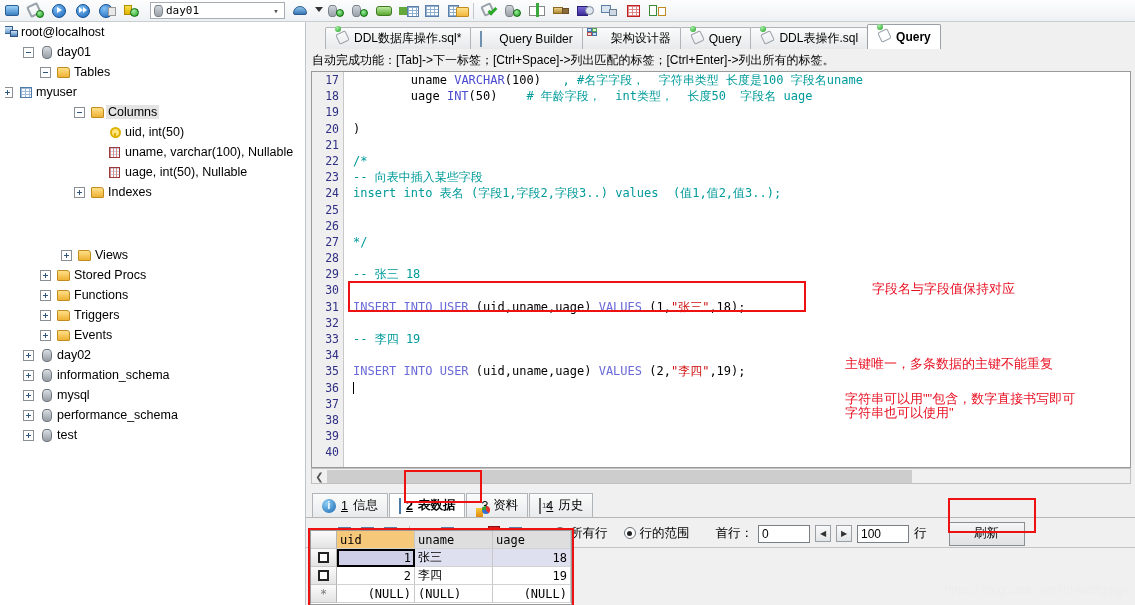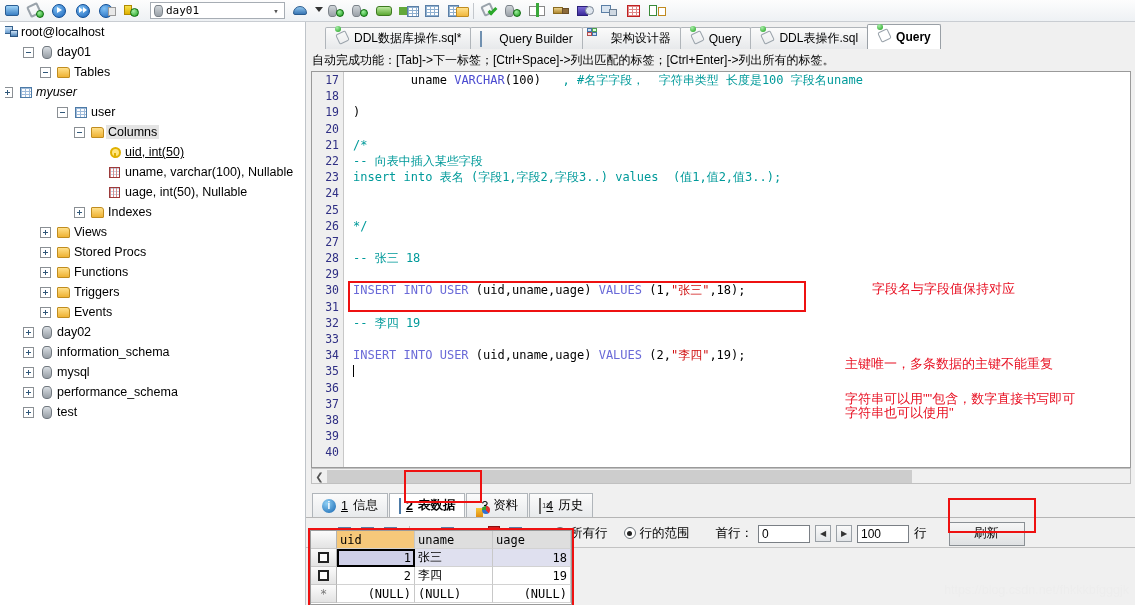--- a/index.html
+++ b/index.html
@@ -321,70 +321,63 @@
           </span>
           <span class="tlabel">day01</span>
         </div>
         <div class="tree-row" style="padding-left: 40px;">
           <span class="tw"></span>
           <span class="ico">
             <span class="fld-ico"></span>
           </span>
           <span class="tlabel">Tables</span>
         </div>
-        <div class="tree-row" style=" font-style: italic;">
+        <div class="tree-row" style="">
           <span class="tw plus"></span>
           <span class="ico">
             <span class="tbl-ico"></span>
           </span>
           <span class="tlabel">myuser</span>
-        </div>
-        <div class="tree-row" style="padding-left: 57px;">
-          <span class="tw"></span>
-          <span class="ico">
-            <span class="tbl-ico"></span>
-          </span>
-          <span class="tlabel">user</span>
         </div>
         <div class="tree-row" style="padding-left: 74px;">
           <span class="tw"></span>
           <span class="ico">
             <span class="fld-ico"></span>
           </span>
           <span class="tlabel sel">Columns</span>
         </div>
-        <div class="tree-row" style="padding-left: 91px; text-decoration: underline;">
-          <span class="tw none"></span>
-          <span class="ico">
-            <span class="key-ico"></span>
-          </span>
-          <span class="tlabel">uid, int(50)</span>
-        </div>
         <div class="tree-row" style="padding-left: 91px;">
           <span class="tw none"></span>
           <span class="ico">
-            <span class="col-ico"></span>
-          </span>
-          <span class="tlabel">uname, varchar(100), Nullable</span>
+            <span class="key-ico"></span>
+          </span>
+          <span class="tlabel">uid, int(50)</span>
         </div>
         <div class="tree-row" style="padding-left: 91px;">
           <span class="tw none"></span>
           <span class="ico">
             <span class="col-ico"></span>
           </span>
+          <span class="tlabel">uname, varchar(100), Nullable</span>
+        </div>
+        <div class="tree-row" style="padding-left: 91px;">
+          <span class="tw none"></span>
+          <span class="ico">
+            <span class="col-ico"></span>
+          </span>
           <span class="tlabel">uage, int(50), Nullable</span>
         </div>
         <div class="tree-row" style="padding-left: 74px;">
           <span class="tw plus"></span>
           <span class="ico">
             <span class="fld-ico"></span>
           </span>
           <span class="tlabel">Indexes</span>
         </div>
-        <div class="tree-row" style="padding-left: 40px;">
+        <div class="tree-row" style="padding-left: 61px; margin-top: 43px;">
           <span class="tw plus"></span>
           <span class="ico">
             <span class="fld-ico"></span>
           </span>
           <span class="tlabel">Views</span>
         </div>
         <div class="tree-row" style="padding-left: 40px;">
           <span class="tw plus"></span>
           <span class="ico">
             <span class="fld-ico"></span>
@@ -506,20 +499,21 @@
           <div class="gnum">34</div>
           <div class="gnum">35</div>
           <div class="gnum">36</div>
           <div class="gnum">37</div>
           <div class="gnum">38</div>
           <div class="gnum">39</div>
           <div class="gnum">40</div>
         </div>
       <div class="code" id="code">
           <div class="cline"><span class="pl">        uname </span><span class="kw">VARCHAR</span><span class="pl">(100)   </span><span class="cm">, #名字字段，  字符串类型 长度是100 字段名uname</span></div>
+          <div class="cline"><span class="pl">        uage </span><span class="kw">INT</span><span class="pl">(50)    </span><span class="cm"># 年龄字段，  int类型，  长度50  字段名 uage</span></div>
           <div class="cline">&nbsp;</div>
           <div class="cline"><span class="pl">)</span></div>
           <div class="cline">&nbsp;</div>
           <div class="cline"><span class="cm">/*</span></div>
           <div class="cline"><span class="cm">-- 向表中插入某些字段</span></div>
           <div class="cline"><span class="cm">insert into 表名 (字段1,字段2,字段3..) values  (值1,值2,值3..);</span></div>
           <div class="cline">&nbsp;</div>
           <div class="cline">&nbsp;</div>
           <div class="cline"><span class="cm">*/</span></div>
           <div class="cline">&nbsp;</div>

